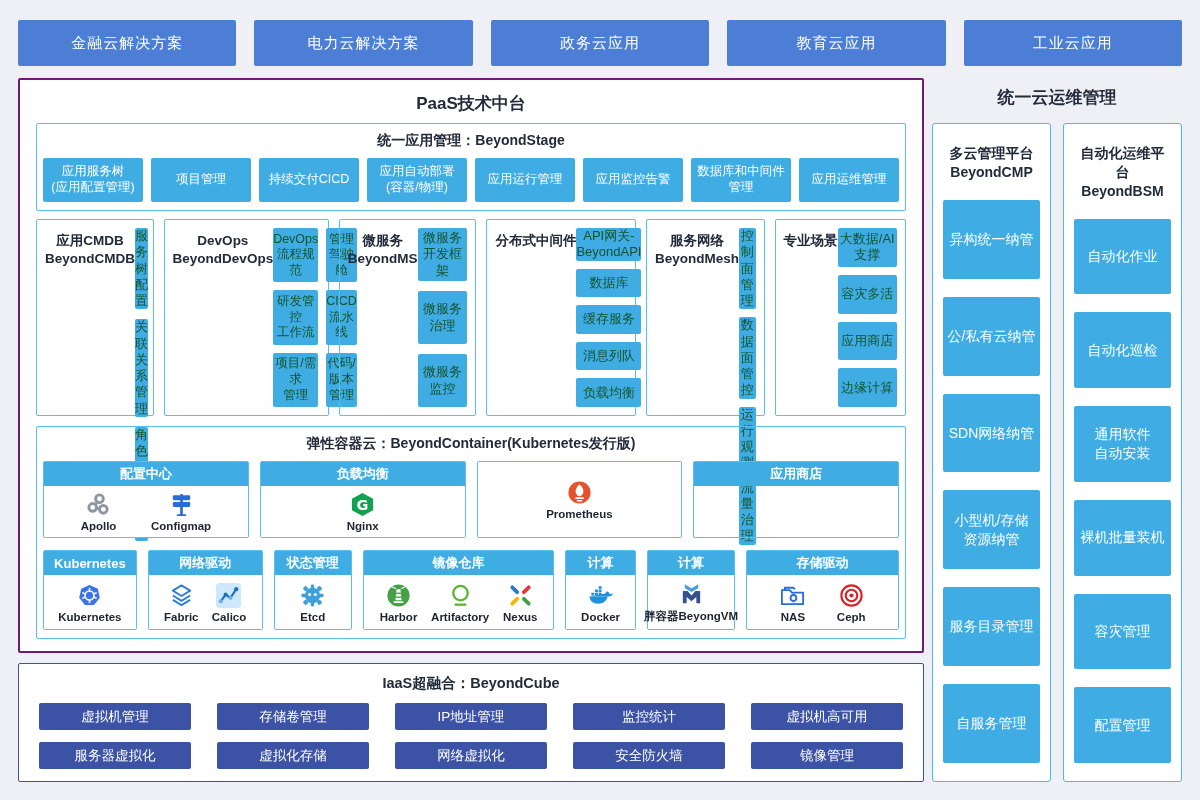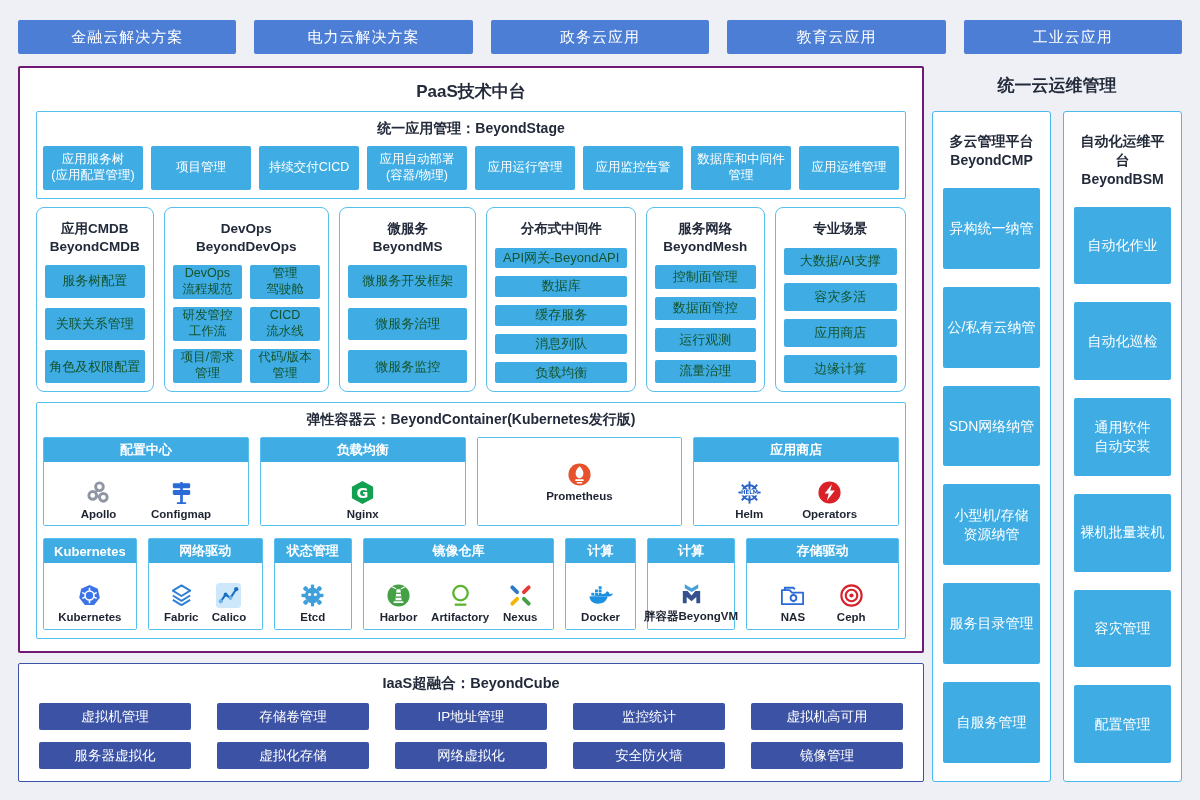--- a/index.html
+++ b/index.html
@@ -6,52 +6,52 @@
   body{
     width:1200px;height:800px;
     background:#eef0f6;
     font-family:"Liberation Sans","DejaVu Sans",sans-serif;
     color:#232a3a;
     -webkit-font-smoothing:antialiased;
   }
   .page{box-sizing:border-box;width:1200px;height:800px;padding:20px 18px 18px;display:flex;flex-direction:column;}
 
   
-  .top-nav{display:flex;gap:18px;height:34px;flex:0 0 auto;margin-bottom:12px;}
+  .top-nav{display:flex;gap:18px;height:46px;flex:0 0 auto;margin-bottom:12px;}
   .top-btn{flex:1;background:#4c7ed6;color:#fff;font-size:15px;display:flex;align-items:center;justify-content:center;border-radius:2px;letter-spacing:1px;}
 
   
   .main{flex:1;display:flex;gap:8px;min-height:0;}
   .left{width:906px;flex:0 0 auto;display:flex;flex-direction:column;min-height:0;}
 
   
   .paas-box{flex:1;background:#fff;border:2px solid #701a75;border-radius:2px;padding:6px 16px 12px;display:flex;flex-direction:column;min-height:0;}
   .paas-title{text-align:center;font-size:17px;font-weight:bold;padding:6px 0 8px;flex:0 0 auto;}
 
   .stage-box{border:1px solid #57c0ee;border-radius:2px;padding:4px 6px 8px;flex:0 0 auto;}
   .stage-title{text-align:center;font-size:14px;font-weight:bold;padding:4px 0 8px;}
   .stage-row{display:flex;gap:8px;}
   .stage-btn{flex:1;height:44px;background:#3fade4;color:#fff;font-size:12.5px;display:flex;align-items:center;justify-content:center;text-align:center;white-space:pre-line;border-radius:2px;line-height:1.25;}
 
   
   .cols-row{display:flex;gap:10px;margin-top:8px;flex:1;min-height:0;}
-  .pcol{border:1px solid #57c0ee;border-radius:8px;padding:8px;display:flex;flex-direction:column;min-width:0;}
+  .pcol{border:1px solid #57c0ee;border-radius:2px;padding:8px;display:flex;flex-direction:row;min-width:0;}
   .pcol-title{text-align:center;font-size:13.5px;font-weight:bold;white-space:pre-line;padding:4px 0 10px;line-height:1.3;flex:0 0 auto;}
   .pcol-items{flex:1;display:flex;flex-direction:column;gap:10px;}
   .pcol-items.tight{gap:8px;}
   .pitem{flex:1;background:#3fade4;color:#14532d;font-size:13px;display:flex;align-items:center;justify-content:center;text-align:center;white-space:pre-line;border-radius:2px;line-height:1.25;}
   .pgrid{flex:1;display:grid;grid-template-columns:1fr 1fr;grid-auto-rows:1fr;gap:8px;}
   .pgrid .pitem{font-size:12.5px;}
 
   
   .container-box{border:1px solid #57c0ee;border-radius:2px;margin-top:10px;padding:2px 6px 8px;flex:0 0 auto;}
   .cont-title{text-align:center;font-size:14px;font-weight:bold;padding:6px 0 8px;}
   .tool-row{display:flex;gap:11px;}
   .tool-row + .tool-row{margin-top:12px;}
-  .tgroup{display:flex;flex-direction:column;border:1px solid #57c0ee;border-radius:2px;min-width:0;flex-basis:0;gap:12px;}
+  .tgroup{display:flex;flex-direction:column;border:1px solid #57c0ee;border-radius:2px;min-width:0;flex-basis:0;}
   .tg-head{background:#3fade4;color:#fff;font-size:13px;font-weight:bold;height:24px;display:flex;align-items:center;justify-content:center;flex:0 0 auto;white-space:nowrap;overflow:hidden;}
   .tg-body{flex:1;background:#fff;display:flex;align-items:center;justify-content:space-evenly;padding:5px 2px;height:58px;}
   .tool{display:flex;flex-direction:column;align-items:center;gap:2px;min-width:0;}
   .tool svg{width:27px;height:27px;flex:0 0 auto;}
   .tool-label{font-size:11.5px;font-weight:bold;color:#1d2330;white-space:nowrap;}
 
   
   .iaas-box{background:#fff;border:1px solid #3b52a5;border-radius:2px;margin-top:10px;padding:4px 20px 12px;flex:0 0 auto;}
   .iaas-title{text-align:center;font-size:14.5px;font-weight:bold;padding:6px 0 10px;}
   .iaas-row{display:flex;gap:26px;}
@@ -236,43 +236,20 @@
                     <rect x="9.5" y="19" width="9" height="1.8" rx="0.9" fill="#fff"></rect>
                     <rect x="11" y="21.8" width="6" height="1.6" rx="0.8" fill="#fff"></rect>
                   </svg>
                   <span class="tool-label">Prometheus</span>
                 </div>
               </div>
             </div>
 
             <div class="tgroup" style="flex:1 1 0;">
               <div class="tg-head">应用商店</div>
-              <div class="tg-body">
-                <div class="tool">
-                  <svg viewBox="0 0 28 28">
-                    <g stroke="#2a63c6" stroke-width="2" fill="none">
-                      <circle cx="14" cy="14" r="7.5"></circle>
-                      <line x1="14" y1="2.5" x2="14" y2="25.5"></line>
-                        <line x1="2.5" y1="14" x2="25.5" y2="14"></line>
-                      <line x1="6" y1="6" x2="22" y2="22"></line>
-                        <line x1="22" y1="6" x2="6" y2="22"></line>
-                    </g>
-                    <rect x="5.5" y="11" width="17" height="6" fill="#fff"></rect>
-                    <text x="14" y="16" text-anchor="middle" font-size="5.6" font-weight="bold" fill="#2a63c6" font-family="DejaVu Sans, sans-serif">HELM</text>
-                  </svg>
-                  <span class="tool-label">Helm</span>
-                </div>
-                <div class="tool">
-                  <svg viewBox="0 0 28 28">
-                    <circle cx="14" cy="14" r="11.5" fill="#da2128"></circle>
-                    <polygon points="16.5,5.5 9,15 13.2,15 11.2,22.5 19.5,12 14.8,12" fill="#fff"></polygon>
-                  </svg>
-                  <span class="tool-label">Operators</span>
-                </div>
-              </div>
             </div>
           </div>
 
           <div class="tool-row">
             <div class="tgroup" style="flex:96 1 0;">
               <div class="tg-head">Kubernetes</div>
               <div class="tg-body">
                 <div class="tool">
                   <svg viewBox="0 0 28 28">
                     <polygon points="14,3 22.6,7.1 24.7,16.4 18.8,23.9 9.2,23.9 3.3,16.4 5.4,7.1" fill="#3b74e8"></polygon>

